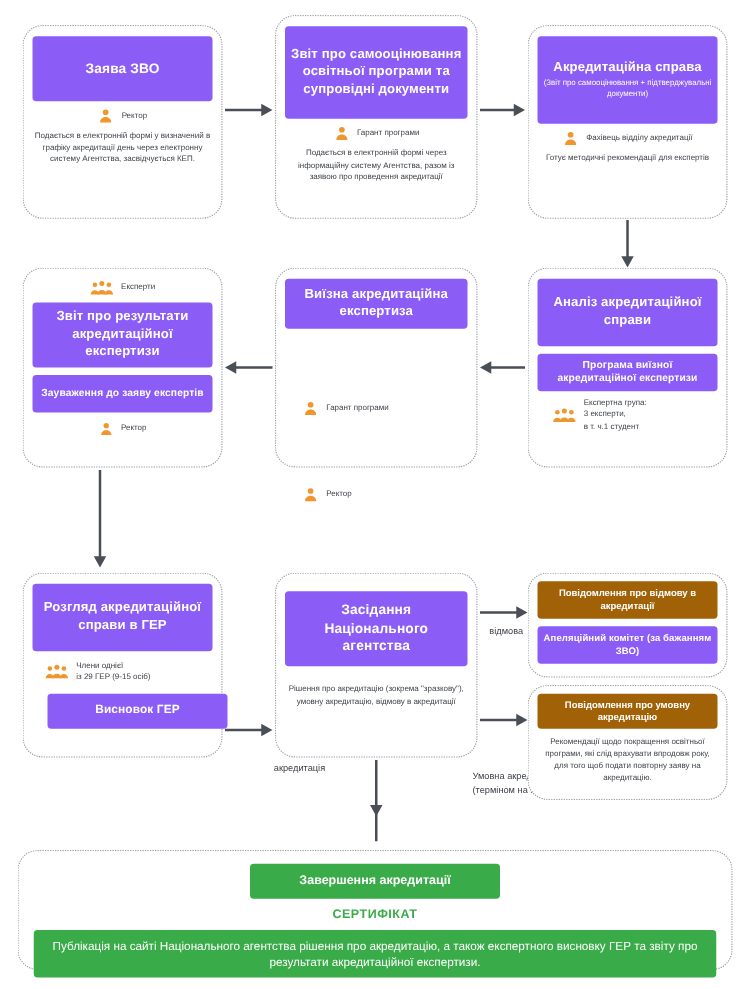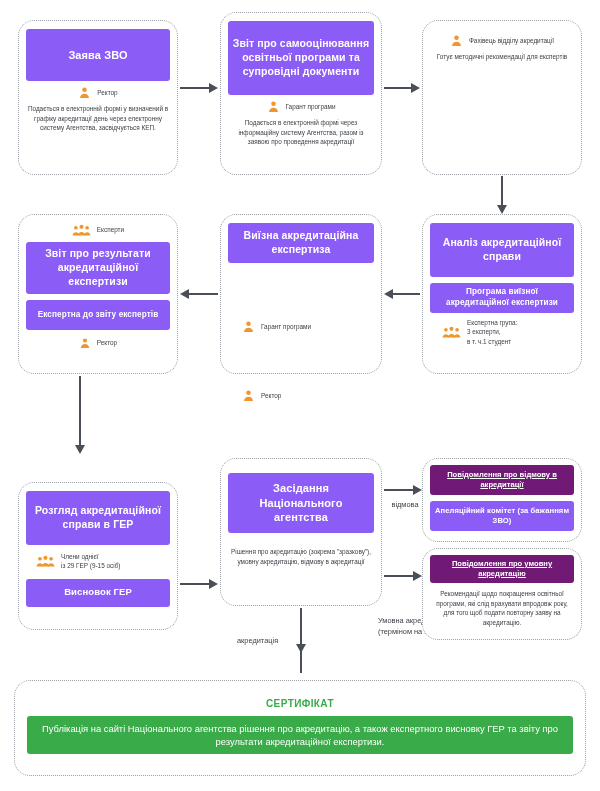--- a/index.html
+++ b/index.html
@@ -50,30 +50,29 @@
     font-size: 6.3px;
     font-weight: normal;
     line-height: 1.35;
     margin-top: 2px;
   }
   .navy.small .title { font-size: 8.2px; font-weight: bold; }
   .navy.xsmall .title { font-size: 7.6px; font-weight: bold; }
 
   
   .red {
-    background: #701a75;
+    background: #a16207;
     color: #ffffff;
     border-radius: 3px;
     text-align: center;
     width: 100%;
     padding: 6px 4px;
     font-size: 7.6px;
     font-weight: bold;
     line-height: 1.35;
-    text-decoration: underline;
   }
 
   
   .green {
     background: #3aab49;
     color: #ffffff;
     border-radius: 3px;
     text-align: center;
     padding: 7px 6px;
     font-size: 10px;
@@ -202,20 +201,24 @@
     </div>
     <div class="desc">Подається в електронній формі через інформаційну систему Агентства, разом із заявою про проведення акредитації</div>
   </div>
 
   <div class="arrow-h" style="left:384px; top:82px; width:36px; height:12px;">
     <div class="arrow-line-h"></div>
       <div class="arrow-head-h"></div>
   </div>
 
   <div class="card" style="left:422px; top:20px; width:160px; height:155px;">
+    <div class="navy" style="height:70px;">
+      <div class="title">Акредитаційна справа</div>
+      <div class="sub">(Звіт про самооцінювання + підтверджувальні документи)</div>
+    </div>
     <div class="role">
       <svg class="ico" width="13" height="13" viewBox="0 0 24 24">
         <circle cx="12" cy="7" r="4.2" fill="#f0962c"></circle>
         <path d="M3.8 22c0-4.7 3.7-7.8 8.2-7.8s8.2 3.1 8.2 7.8z" fill="#f0962c"></path>
       </svg>
       <span class="role-label">Фахівець відділу акредитації</span>
     </div>
     <div class="desc">Готує методичні рекомендації для експертів</div>
   </div>
 
@@ -298,37 +301,37 @@
         <path d="M10.4 21c0-4 2.9-6.6 6.6-6.6s6.6 2.6 6.6 6.6z" fill="#f0962c"></path>
         <path d="M21 21c0-3.6 2.7-6 6-6s6 2.4 6 6z" fill="#f0962c"></path>
       </svg>
       <span class="role-label">Експерти</span>
     </div>
     <div class="navy" style="height:52px; margin-top:5px;">
       <div class="title">Звіт про результати акредитаційної експертизи</div>
     </div>
     <div class="sep"></div>
     <div class="navy small" style="height:30px;">
-      <div class="title">Експертна до звіту експертів</div>
+      <div class="title">Зауваження до заяву експертів</div>
     </div>
     <div class="role" style="margin-top:7px;">
       <svg class="ico" width="12" height="12" viewBox="0 0 24 24">
         <circle cx="12" cy="7" r="4.2" fill="#f0962c"></circle>
         <path d="M3.8 22c0-4.7 3.7-7.8 8.2-7.8s8.2 3.1 8.2 7.8z" fill="#f0962c"></path>
       </svg>
       <span class="role-label">Ректор</span>
     </div>
   </div>
 
   <div class="arrow-v" style="left:74px; top:376px; width:12px; height:78px;">
     <div class="arrow-line-v"></div>
       <div class="arrow-head-v"></div>
   </div>
 
-  <div class="card" style="left:18px; top:482px; width:160px; height:148px;align-items:flex-end;">
+  <div class="card" style="left:18px; top:458px; width:160px; height:148px;">
     <div class="navy" style="height:54px;">
       <div class="title">Розгляд акредитаційної справи в ГЕР</div>
     </div>
     <div class="role left" style="padding-left:10px; margin-top:7px;">
       <svg class="ico" width="19" height="14" viewBox="0 0 34 22">
         <circle cx="7" cy="7" r="3.3" fill="#f0962c"></circle>
         <circle cx="17" cy="5.4" r="3.6" fill="#f0962c"></circle>
         <circle cx="27" cy="7" r="3.3" fill="#f0962c"></circle>
         <path d="M1 21c0-3.6 2.7-6 6-6s6 2.4 6 6z" fill="#f0962c"></path>
         <path d="M10.4 21c0-4 2.9-6.6 6.6-6.6s6.6 2.6 6.6 6.6z" fill="#f0962c"></path>
@@ -376,20 +379,21 @@
 
   <div class="card" style="left:422px; top:548px; width:160px; height:92px; padding:6px 7px;">
     <div class="red" style="height:28px; display:flex; align-items:center; justify-content:center;">Повідомлення про умовну акредитацію</div>
     <div class="desc" style="margin-top:6px;">Рекомендації щодо покращення освітньої програми, які слід врахувати впродовж року, для того щоб подати повторну заяву на акредитацію.</div>
   </div>
 
   <div class="arrow-v" style="left:295px; top:608px; width:12px; height:72px;">
     <div class="arrow-line-v"></div>
       <div class="arrow-head-v" style="bottom:auto; top:36px;"></div>
   </div>
-  <div class="edge-label" style="left:219px; top:636px;margin-left:18px;">акредитація</div>
+  <div class="edge-label" style="left:219px; top:610px;">акредитація</div>
 
   <div class="card" style="left:14px; top:680px; width:572px; height:96px; padding:10px 12px;">
+    <div class="green" style="width:200px;">Завершення акредитації</div>
     <div style="color:#3aab49; font-size:10px; font-weight:bold; margin:7px 0 7px 0; letter-spacing:.4px;">СЕРТИФІКАТ</div>
     <div class="green" style="width:100%; font-size:9.4px; font-weight:normal; padding:6px 10px;">Публікація на сайті Національного агентства рішення про акредитацію, а також експертного висновку ГЕР та звіту про результати акредитаційної експертизи.</div>
   </div>
 
 </div>
 
 </body></html>

